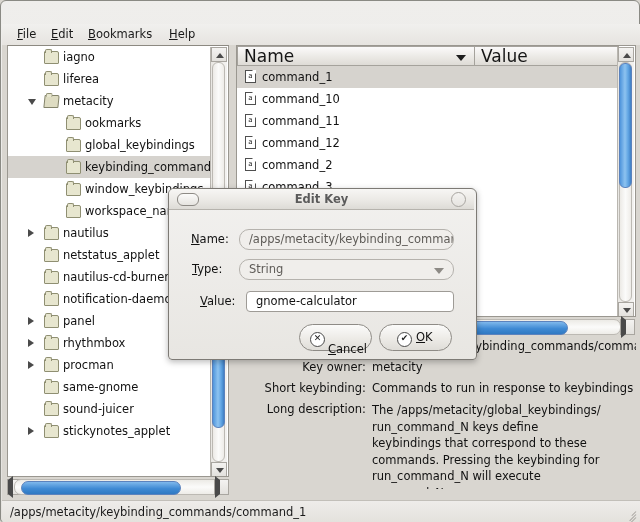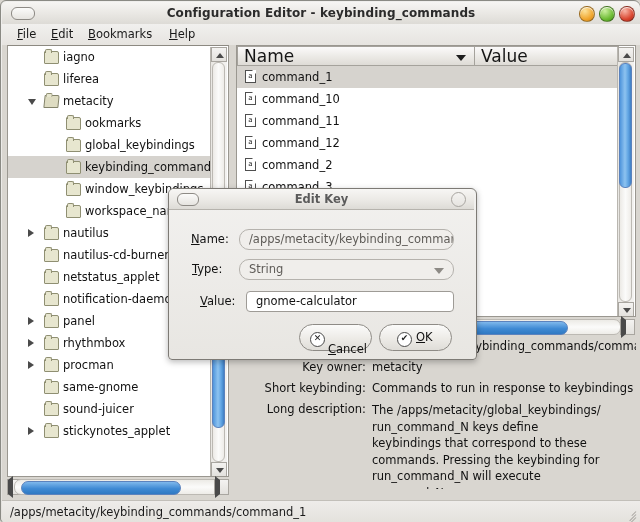--- a/index.html
+++ b/index.html
@@ -286,27 +286,20 @@
     position:absolute;top:7px;width:13px;height:13px;border-radius:50%;
     border:1px solid #4a4a4a;background:#fff;
     font-size:9px;line-height:11px;text-align:center;color:#222;
   }
 </style>
 </head>
 <body>
 
 <div id="window">
 
-  <div id="titlebar">
-    <div class="tb-left-btn"></div>
-    <div id="title-text">Configuration Editor - keybinding_commands</div>
-    <div class="winbtn" id="btn-min"></div>
-    <div class="winbtn" id="btn-max"></div>
-    <div class="winbtn" id="btn-close"></div>
-  </div>
 
   <div id="menubar">
     <div class="menu-item" id="mi-0"><u>F</u><span>ile</span></div>
     <div class="menu-item" id="mi-1"><u>E</u><span>dit</span></div>
     <div class="menu-item" id="mi-2"><u>B</u><span>ookmarks</span></div>
     <div class="menu-item" id="mi-3"><u>H</u><span>elp</span></div>
   </div>
 
   <div id="content">
 
@@ -346,25 +339,25 @@
               <span class="folder" style="left: 58px;"></span>
               <span class="tlabel" style="left: 77px;">workspace_names</span>
             </div>
             <div class="trow">
               <span class="expander exp-closed" style="left: 20px;"></span>
               <span class="folder" style="left: 36px;"></span>
               <span class="tlabel" style="left: 55px;">nautilus</span>
             </div>
             <div class="trow">
               <span class="folder" style="left: 36px;"></span>
+              <span class="tlabel" style="left: 55px;">netstatus_applet</span>
+            </div>
+            <div class="trow">
+              <span class="folder" style="left: 36px;"></span>
               <span class="tlabel" style="left: 55px;">nautilus-cd-burner</span>
-            </div>
-            <div class="trow">
-              <span class="folder" style="left: 36px;"></span>
-              <span class="tlabel" style="left: 55px;">netstatus_applet</span>
             </div>
             <div class="trow">
               <span class="folder" style="left: 36px;"></span>
               <span class="tlabel" style="left: 55px;">notification-daemon</span>
             </div>
             <div class="trow">
               <span class="expander exp-closed" style="left: 20px;"></span>
               <span class="folder" style="left: 36px;"></span>
               <span class="tlabel" style="left: 55px;">panel</span>
             </div>

